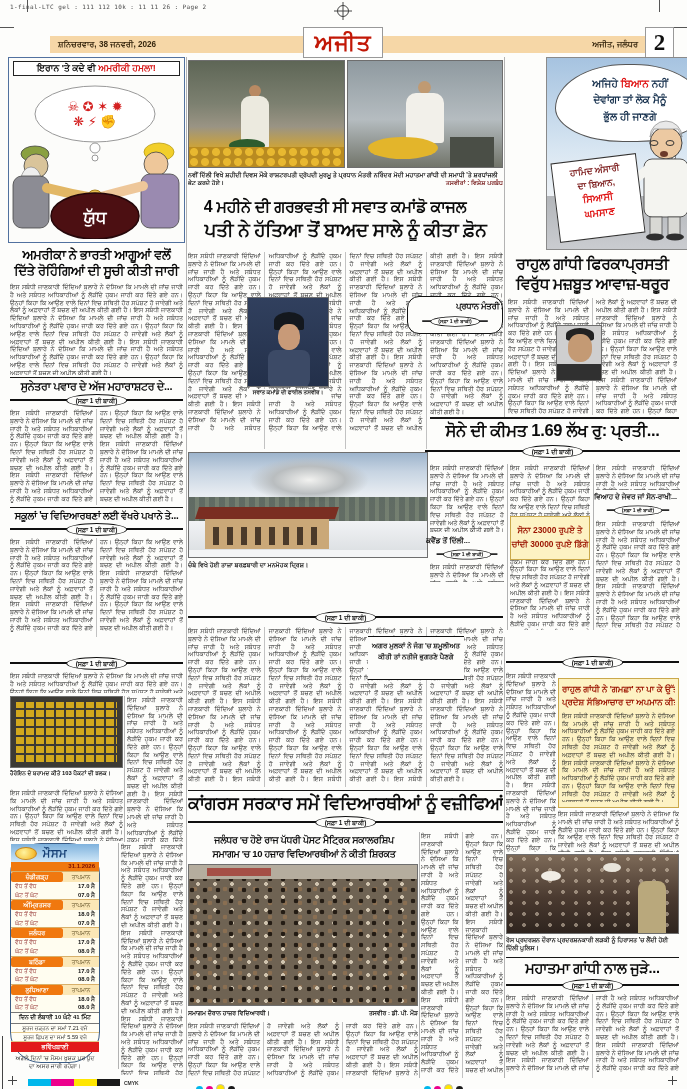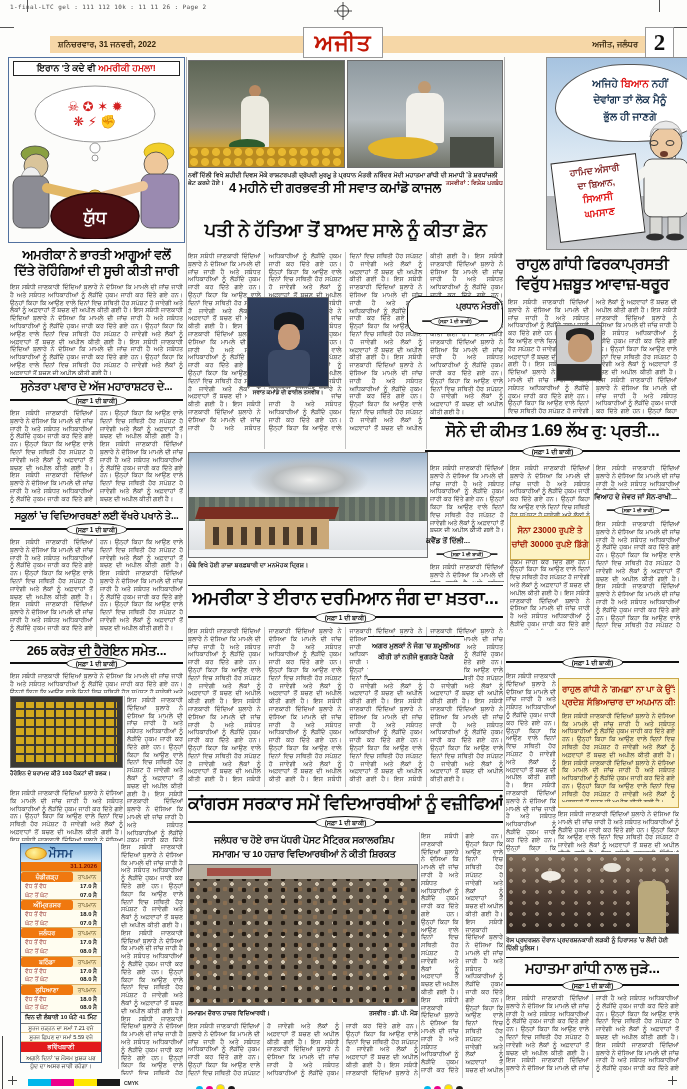--- a/index.html
+++ b/index.html
@@ -71,21 +71,21 @@
     <circle cx="9" cy="9" r="5.5" fill="none" stroke="#444" stroke-width="1"></circle>
     <line x1="9" y1="0" x2="9" y2="18" stroke="#444" stroke-width="1"></line>
     <line x1="0" y1="9" x2="18" y2="9" stroke="#444" stroke-width="1"></line>
   </svg>
   <div class="abs" style="left:0;top:27px;width:14px;height:1px;background:#555;"></div>
   <div class="abs" style="left:27px;top:0;width:1px;height:12px;background:#555;"></div>
   <div class="abs" style="left:673px;top:27px;width:14px;height:1px;background:#555;"></div>
   <div class="abs" style="left:659px;top:0;width:1px;height:12px;background:#555;"></div>
 
   <div class="abs mast" style="left:50px;top:36px;width:624px;height:17px;"></div>
-  <div class="abs mtxt" style="left:58px;top:40px;">ਸ਼ਨਿਚਰਵਾਰ, 31 ਜਨਵਰੀ, 2022</div>
+  <div class="abs mtxt" style="left:58px;top:40px;">ਸ਼ਨਿਚਰਵਾਰ, 38 ਜਨਵਰੀ, 2026</div>
   <div class="abs mtxt" style="left:552px;top:40px;width:86px;text-align:right;">ਅਜੀਤ, ਜਲੰਧਰ</div>
   <div class="abs titlebox" style="left:303px;top:27px;width:80px;height:31px;">ਅਜੀਤ</div>
   <div class="abs pagebox" style="left:645px;top:27px;width:29px;height:31px;">2</div>
 
   <div class="abs vr" style="left:186px;top:57px;height:1021px;"></div>
   <div class="abs vr" style="left:504px;top:57px;height:361px;"></div>
   <div class="abs vr" style="left:504px;top:637px;height:441px;"></div>
 
   <div class="abs toonL" style="left:8px;top:57px;width:177px;height:186px;">
     <div class="toonhead">
@@ -121,34 +121,33 @@
       <span>(ਸਫ਼ਾ 1 ਦੀ ਬਾਕੀ)</span>
     </div>
   <div class="abs bt c2" style="left:10px;top:409px;width:173px;height:96px;">ਇਸ ਸਬੰਧੀ ਜਾਣਕਾਰੀ ਦਿੰਦਿਆਂ ਬੁਲਾਰੇ ਨੇ ਦੱਸਿਆ ਕਿ ਮਾਮਲੇ ਦੀ ਜਾਂਚ ਜਾਰੀ ਹੈ ਅਤੇ ਸਬੰਧਤ ਅਧਿਕਾਰੀਆਂ ਨੂੰ ਲੋੜੀਂਦੇ ਹੁਕਮ ਜਾਰੀ ਕਰ ਦਿੱਤੇ ਗਏ ਹਨ। ਉਨ੍ਹਾਂ ਕਿਹਾ ਕਿ ਆਉਣ ਵਾਲੇ ਦਿਨਾਂ ਵਿਚ ਸਥਿਤੀ ਹੋਰ ਸਪੱਸ਼ਟ ਹੋ ਜਾਵੇਗੀ ਅਤੇ ਲੋਕਾਂ ਨੂੰ ਅਫ਼ਵਾਹਾਂ ਤੋਂ ਬਚਣ ਦੀ ਅਪੀਲ ਕੀਤੀ ਗਈ ਹੈ।  ਇਸ ਸਬੰਧੀ ਜਾਣਕਾਰੀ ਦਿੰਦਿਆਂ ਬੁਲਾਰੇ ਨੇ ਦੱਸਿਆ ਕਿ ਮਾਮਲੇ ਦੀ ਜਾਂਚ ਜਾਰੀ ਹੈ ਅਤੇ ਸਬੰਧਤ ਅਧਿਕਾਰੀਆਂ ਨੂੰ ਲੋੜੀਂਦੇ ਹੁਕਮ ਜਾਰੀ ਕਰ ਦਿੱਤੇ ਗਏ ਹਨ। ਉਨ੍ਹਾਂ ਕਿਹਾ ਕਿ ਆਉਣ ਵਾਲੇ ਦਿਨਾਂ ਵਿਚ ਸਥਿਤੀ ਹੋਰ ਸਪੱਸ਼ਟ ਹੋ ਜਾਵੇਗੀ ਅਤੇ ਲੋਕਾਂ ਨੂੰ ਅਫ਼ਵਾਹਾਂ ਤੋਂ ਬਚਣ ਦੀ ਅਪੀਲ ਕੀਤੀ ਗਈ ਹੈ।  ਇਸ ਸਬੰਧੀ ਜਾਣਕਾਰੀ ਦਿੰਦਿਆਂ ਬੁਲਾਰੇ ਨੇ ਦੱਸਿਆ ਕਿ ਮਾਮਲੇ ਦੀ ਜਾਂਚ ਜਾਰੀ ਹੈ ਅਤੇ ਸਬੰਧਤ ਅਧਿਕਾਰੀਆਂ ਨੂੰ ਲੋੜੀਂਦੇ ਹੁਕਮ ਜਾਰੀ ਕਰ ਦਿੱਤੇ ਗਏ ਹਨ। ਉਨ੍ਹਾਂ ਕਿਹਾ ਕਿ ਆਉਣ ਵਾਲੇ ਦਿਨਾਂ ਵਿਚ ਸਥਿਤੀ ਹੋਰ ਸਪੱਸ਼ਟ ਹੋ ਜਾਵੇਗੀ ਅਤੇ ਲੋਕਾਂ ਨੂੰ ਅਫ਼ਵਾਹਾਂ ਤੋਂ ਬਚਣ ਦੀ ਅਪੀਲ ਕੀਤੀ ਗਈ ਹੈ।  </div>
 
   <div class="abs h sec" style="left:10px;top:507px;width:173px;font-size:10px;">ਸਕੂਲਾਂ 'ਚ ਵਿਦਿਆਰਥਣਾਂ ਲਈ ਵੱਖਰੇ ਪਖਾਨੇ ਤੇ...</div>
   <div class="tag abs" style="left:10px;top:523px;width:173px;">
       <span>(ਸਫ਼ਾ 1 ਦੀ ਬਾਕੀ)</span>
     </div>
   <div class="abs bt c2" style="left:10px;top:538px;width:173px;height:99px;">ਇਸ ਸਬੰਧੀ ਜਾਣਕਾਰੀ ਦਿੰਦਿਆਂ ਬੁਲਾਰੇ ਨੇ ਦੱਸਿਆ ਕਿ ਮਾਮਲੇ ਦੀ ਜਾਂਚ ਜਾਰੀ ਹੈ ਅਤੇ ਸਬੰਧਤ ਅਧਿਕਾਰੀਆਂ ਨੂੰ ਲੋੜੀਂਦੇ ਹੁਕਮ ਜਾਰੀ ਕਰ ਦਿੱਤੇ ਗਏ ਹਨ। ਉਨ੍ਹਾਂ ਕਿਹਾ ਕਿ ਆਉਣ ਵਾਲੇ ਦਿਨਾਂ ਵਿਚ ਸਥਿਤੀ ਹੋਰ ਸਪੱਸ਼ਟ ਹੋ ਜਾਵੇਗੀ ਅਤੇ ਲੋਕਾਂ ਨੂੰ ਅਫ਼ਵਾਹਾਂ ਤੋਂ ਬਚਣ ਦੀ ਅਪੀਲ ਕੀਤੀ ਗਈ ਹੈ।  ਇਸ ਸਬੰਧੀ ਜਾਣਕਾਰੀ ਦਿੰਦਿਆਂ ਬੁਲਾਰੇ ਨੇ ਦੱਸਿਆ ਕਿ ਮਾਮਲੇ ਦੀ ਜਾਂਚ ਜਾਰੀ ਹੈ ਅਤੇ ਸਬੰਧਤ ਅਧਿਕਾਰੀਆਂ ਨੂੰ ਲੋੜੀਂਦੇ ਹੁਕਮ ਜਾਰੀ ਕਰ ਦਿੱਤੇ ਗਏ ਹਨ। ਉਨ੍ਹਾਂ ਕਿਹਾ ਕਿ ਆਉਣ ਵਾਲੇ ਦਿਨਾਂ ਵਿਚ ਸਥਿਤੀ ਹੋਰ ਸਪੱਸ਼ਟ ਹੋ ਜਾਵੇਗੀ ਅਤੇ ਲੋਕਾਂ ਨੂੰ ਅਫ਼ਵਾਹਾਂ ਤੋਂ ਬਚਣ ਦੀ ਅਪੀਲ ਕੀਤੀ ਗਈ ਹੈ।  ਇਸ ਸਬੰਧੀ ਜਾਣਕਾਰੀ ਦਿੰਦਿਆਂ ਬੁਲਾਰੇ ਨੇ ਦੱਸਿਆ ਕਿ ਮਾਮਲੇ ਦੀ ਜਾਂਚ ਜਾਰੀ ਹੈ ਅਤੇ ਸਬੰਧਤ ਅਧਿਕਾਰੀਆਂ ਨੂੰ ਲੋੜੀਂਦੇ ਹੁਕਮ ਜਾਰੀ ਕਰ ਦਿੱਤੇ ਗਏ ਹਨ। ਉਨ੍ਹਾਂ ਕਿਹਾ ਕਿ ਆਉਣ ਵਾਲੇ ਦਿਨਾਂ ਵਿਚ ਸਥਿਤੀ ਹੋਰ ਸਪੱਸ਼ਟ ਹੋ ਜਾਵੇਗੀ ਅਤੇ ਲੋਕਾਂ ਨੂੰ ਅਫ਼ਵਾਹਾਂ ਤੋਂ ਬਚਣ ਦੀ ਅਪੀਲ ਕੀਤੀ ਗਈ ਹੈ।  </div>
 
-  <div class="abs h sec" style="left:10px;top:640px;width:173px;font-size:13px;">265 ਕਰੋੜ ਦੀ ਹੈਰੋਇਨ ਸਮੇਤ...</div>
   <div class="tag abs" style="left:10px;top:657px;width:173px;">
       <span>(ਸਫ਼ਾ 1 ਦੀ ਬਾਕੀ)</span>
     </div>
   <div class="abs bt" style="left:10px;top:672px;width:173px;height:21px;">ਇਸ ਸਬੰਧੀ ਜਾਣਕਾਰੀ ਦਿੰਦਿਆਂ ਬੁਲਾਰੇ ਨੇ ਦੱਸਿਆ ਕਿ ਮਾਮਲੇ ਦੀ ਜਾਂਚ ਜਾਰੀ ਹੈ ਅਤੇ ਸਬੰਧਤ ਅਧਿਕਾਰੀਆਂ ਨੂੰ ਲੋੜੀਂਦੇ ਹੁਕਮ ਜਾਰੀ ਕਰ ਦਿੱਤੇ ਗਏ ਹਨ। ਉਨ੍ਹਾਂ ਕਿਹਾ ਕਿ ਆਉਣ ਵਾਲੇ ਦਿਨਾਂ ਵਿਚ ਸਥਿਤੀ ਹੋਰ ਸਪੱਸ਼ਟ ਹੋ ਜਾਵੇਗੀ ਅਤੇ ਲੋਕਾਂ ਨੂੰ ਅਫ਼ਵਾਹਾਂ ਤੋਂ ਬਚਣ ਦੀ ਅਪੀਲ ਕੀਤੀ ਗਈ ਹੈ।  </div>
   <div class="abs ph" style="left:10px;top:696px;width:113px;height:72px;background:#3c3a34;padding:5px;">
     <div style="width:100%;height:100%;background-color:#d2a81d;background-image:repeating-linear-gradient(0deg,transparent 0 7px,#3c3a34 7px 9px),repeating-linear-gradient(90deg,transparent 0 8px,#3c3a34 8px 10px);"></div>
   </div>
   <div class="abs bt" style="left:127px;top:696px;width:56px;height:146px;">ਇਸ ਸਬੰਧੀ ਜਾਣਕਾਰੀ ਦਿੰਦਿਆਂ ਬੁਲਾਰੇ ਨੇ ਦੱਸਿਆ ਕਿ ਮਾਮਲੇ ਦੀ ਜਾਂਚ ਜਾਰੀ ਹੈ ਅਤੇ ਸਬੰਧਤ ਅਧਿਕਾਰੀਆਂ ਨੂੰ ਲੋੜੀਂਦੇ ਹੁਕਮ ਜਾਰੀ ਕਰ ਦਿੱਤੇ ਗਏ ਹਨ। ਉਨ੍ਹਾਂ ਕਿਹਾ ਕਿ ਆਉਣ ਵਾਲੇ ਦਿਨਾਂ ਵਿਚ ਸਥਿਤੀ ਹੋਰ ਸਪੱਸ਼ਟ ਹੋ ਜਾਵੇਗੀ ਅਤੇ ਲੋਕਾਂ ਨੂੰ ਅਫ਼ਵਾਹਾਂ ਤੋਂ ਬਚਣ ਦੀ ਅਪੀਲ ਕੀਤੀ ਗਈ ਹੈ।  ਇਸ ਸਬੰਧੀ ਜਾਣਕਾਰੀ ਦਿੰਦਿਆਂ ਬੁਲਾਰੇ ਨੇ ਦੱਸਿਆ ਕਿ ਮਾਮਲੇ ਦੀ ਜਾਂਚ ਜਾਰੀ ਹੈ ਅਤੇ ਸਬੰਧਤ ਅਧਿਕਾਰੀਆਂ ਨੂੰ ਲੋੜੀਂਦੇ ਹੁਕਮ ਜਾਰੀ ਕਰ ਦਿੱਤੇ ਗਏ ਹਨ। ਉਨ੍ਹਾਂ ਕਿਹਾ ਕਿ ਆਉਣ ਵਾਲੇ ਦਿਨਾਂ ਵਿਚ ਸਥਿਤੀ ਹੋਰ ਸਪੱਸ਼ਟ ਹੋ ਜਾਵੇਗੀ ਅਤੇ ਲੋਕਾਂ ਨੂੰ ਅਫ਼ਵਾਹਾਂ ਤੋਂ ਬਚਣ ਦੀ ਅਪੀਲ ਕੀਤੀ ਗਈ ਹੈ।  ਇਸ ਸਬੰਧੀ ਜਾਣਕਾਰੀ ਦਿੰਦਿਆਂ ਬੁਲਾਰੇ ਨੇ ਦੱਸਿਆ ਕਿ ਮਾਮਲੇ ਦੀ ਜਾਂਚ ਜਾਰੀ ਹੈ ਅਤੇ ਸਬੰਧਤ ਅਧਿਕਾਰੀਆਂ ਨੂੰ ਲੋੜੀਂਦੇ ਹੁਕਮ ਜਾਰੀ ਕਰ ਦਿੱਤੇ ਗਏ ਹਨ। ਉਨ੍ਹਾਂ ਕਿਹਾ ਕਿ ਆਉਣ ਵਾਲੇ ਦਿਨਾਂ ਵਿਚ ਸਥਿਤੀ ਹੋਰ ਸਪੱਸ਼ਟ ਹੋ ਜਾਵੇਗੀ ਅਤੇ ਲੋਕਾਂ ਨੂੰ ਅਫ਼ਵਾਹਾਂ ਤੋਂ ਬਚਣ ਦੀ ਅਪੀਲ ਕੀਤੀ ਗਈ ਹੈ।  </div>
   <div class="abs vr" style="left:124px;top:696px;height:146px;"></div>
   <div class="abs cap" style="left:10px;top:770px;width:113px;height:17px;font-size:5.8px;">ਹੈਰੋਇਨ ਦੇ ਬਰਾਮਦ ਕੀਤੇ 103 ਪੈਕਟਾਂ ਦੀ ਝਲਕ।</div>
   <div class="abs bt" style="left:10px;top:789px;width:113px;height:52px;">ਇਸ ਸਬੰਧੀ ਜਾਣਕਾਰੀ ਦਿੰਦਿਆਂ ਬੁਲਾਰੇ ਨੇ ਦੱਸਿਆ ਕਿ ਮਾਮਲੇ ਦੀ ਜਾਂਚ ਜਾਰੀ ਹੈ ਅਤੇ ਸਬੰਧਤ ਅਧਿਕਾਰੀਆਂ ਨੂੰ ਲੋੜੀਂਦੇ ਹੁਕਮ ਜਾਰੀ ਕਰ ਦਿੱਤੇ ਗਏ ਹਨ। ਉਨ੍ਹਾਂ ਕਿਹਾ ਕਿ ਆਉਣ ਵਾਲੇ ਦਿਨਾਂ ਵਿਚ ਸਥਿਤੀ ਹੋਰ ਸਪੱਸ਼ਟ ਹੋ ਜਾਵੇਗੀ ਅਤੇ ਲੋਕਾਂ ਨੂੰ ਅਫ਼ਵਾਹਾਂ ਤੋਂ ਬਚਣ ਦੀ ਅਪੀਲ ਕੀਤੀ ਗਈ ਹੈ।  ਇਸ ਸਬੰਧੀ ਜਾਣਕਾਰੀ ਦਿੰਦਿਆਂ ਬੁਲਾਰੇ ਨੇ ਦੱਸਿਆ ਕਿ ਮਾਮਲੇ ਦੀ ਜਾਂਚ ਜਾਰੀ ਹੈ ਅਤੇ ਸਬੰਧਤ ਅਧਿਕਾਰੀਆਂ ਨੂੰ ਲੋੜੀਂਦੇ ਹੁਕਮ ਜਾਰੀ ਕਰ ਦਿੱਤੇ ਗਏ ਹਨ। ਉਨ੍ਹਾਂ ਕਿਹਾ ਕਿ ਆਉਣ ਵਾਲੇ ਦਿਨਾਂ ਵਿਚ ਸਥਿਤੀ ਹੋਰ ਸਪੱਸ਼ਟ ਹੋ ਜਾਵੇਗੀ ਅਤੇ ਲੋਕਾਂ ਨੂੰ ਅਫ਼ਵਾਹਾਂ ਤੋਂ ਬਚਣ ਦੀ ਅਪੀਲ ਕੀਤੀ ਗਈ ਹੈ।  </div>
 
-  <div class="abs wx" style="left:20px;top:843px;width:82px;height:220px;">
+  <div class="abs wx" style="left:10px;top:843px;width:90px;height:220px;border-radius:31px;">
     <div class="wxhead">
       <div class="wxsun"></div>
       <div class="wxtitle">ਮੌਸਮ</div>
     </div>
     <div class="wxdate">31.1.2026</div>
 
     <div class="wcity">
       <div class="wch">
           <span class="wcn">ਚੰਡੀਗੜ੍ਹ</span>
           <span class="wct">ਤਾਪਮਾਨ</span>
@@ -238,21 +237,21 @@
     <div class="abs" style="left:70px;top:20px;width:13px;height:13px;border-radius:50%;background:#c09a72;"></div>
     <div class="abs" style="left:58px;top:32px;width:38px;height:50px;border-radius:10px 10px 3px 3px;background:#f2f0ea;"></div>
     <div class="abs" style="left:20px;bottom:8px;width:70px;height:22px;border-radius:50%;background:#e3b52b;"></div>
     <div class="abs" style="right:8px;bottom:0;width:44px;height:30px;background:#4a4e46;"></div>
   </div>
   <div class="abs cap" style="left:188px;top:171px;width:315px;height:14px;font-size:6.3px;">
     <span>ਨਵੀਂ ਦਿੱਲੀ ਵਿਖੇ ਸ਼ਹੀਦੀ ਦਿਵਸ ਮੌਕੇ ਰਾਸ਼ਟਰਪਤੀ ਦ੍ਰੋਪਦੀ ਮੁਰਮੂ ਤੇ ਪ੍ਰਧਾਨ ਮੰਤਰੀ ਨਰਿੰਦਰ ਮੋਦੀ ਮਹਾਤਮਾ ਗਾਂਧੀ ਦੀ ਸਮਾਧੀ 'ਤੇ ਸ਼ਰਧਾਂਜਲੀ ਭੇਟ ਕਰਦੇ ਹੋਏ।</span>
     <span style="color:#7a2020;float:right;">ਤਸਵੀਰਾਂ : ਵਿਸ਼ੇਸ਼ ਪ੍ਰਬੰਧ</span>
   </div>
 
-  <div class="abs h" style="left:188px;top:180px;width:294px;font-size:13px;">4 ਮਹੀਨੇ ਦੀ ਗਰਭਵਤੀ ਸੀ ਸਵਾਤ ਕਮਾਂਡੋ ਕਾਜਲ</div>
+  <div class="abs h" style="left:188px;top:197px;width:294px;font-size:16px;">4 ਮਹੀਨੇ ਦੀ ਗਰਭਵਤੀ ਸੀ ਸਵਾਤ ਕਮਾਂਡੋ ਕਾਜਲ</div>
   <div class="abs h" style="left:188px;top:219px;width:315px;font-size:18.5px;">ਪਤੀ ਨੇ ਹੱਤਿਆ ਤੋਂ ਬਾਅਦ ਸਾਲੇ ਨੂੰ ਕੀਤਾ ਫ਼ੋਨ</div>
   <div class="abs bt c4" style="left:188px;top:252px;width:315px;height:197px;">ਇਸ ਸਬੰਧੀ ਜਾਣਕਾਰੀ ਦਿੰਦਿਆਂ ਬੁਲਾਰੇ ਨੇ ਦੱਸਿਆ ਕਿ ਮਾਮਲੇ ਦੀ ਜਾਂਚ ਜਾਰੀ ਹੈ ਅਤੇ ਸਬੰਧਤ ਅਧਿਕਾਰੀਆਂ ਨੂੰ ਲੋੜੀਂਦੇ ਹੁਕਮ ਜਾਰੀ ਕਰ ਦਿੱਤੇ ਗਏ ਹਨ। ਉਨ੍ਹਾਂ ਕਿਹਾ ਕਿ ਆਉਣ ਵਾਲੇ ਦਿਨਾਂ ਵਿਚ ਸਥਿਤੀ ਹੋਰ ਸਪੱਸ਼ਟ ਹੋ ਜਾਵੇਗੀ ਅਤੇ ਲੋਕਾਂ ਨੂੰ ਅਫ਼ਵਾਹਾਂ ਤੋਂ ਬਚਣ ਦੀ ਅਪੀਲ ਕੀਤੀ ਗਈ ਹੈ।  ਇਸ ਸਬੰਧੀ ਜਾਣਕਾਰੀ ਦਿੰਦਿਆਂ ਬੁਲਾਰੇ ਨੇ ਦੱਸਿਆ ਕਿ ਮਾਮਲੇ ਦੀ ਜਾਂਚ ਜਾਰੀ ਹੈ ਅਤੇ ਸਬੰਧਤ ਅਧਿਕਾਰੀਆਂ ਨੂੰ ਲੋੜੀਂਦੇ ਹੁਕਮ ਜਾਰੀ ਕਰ ਦਿੱਤੇ ਗਏ ਹਨ। ਉਨ੍ਹਾਂ ਕਿਹਾ ਕਿ ਆਉਣ ਵਾਲੇ ਦਿਨਾਂ ਵਿਚ ਸਥਿਤੀ ਹੋਰ ਸਪੱਸ਼ਟ ਹੋ ਜਾਵੇਗੀ ਅਤੇ ਲੋਕਾਂ ਨੂੰ ਅਫ਼ਵਾਹਾਂ ਤੋਂ ਬਚਣ ਦੀ ਅਪੀਲ ਕੀਤੀ ਗਈ ਹੈ।  ਇਸ ਸਬੰਧੀ ਜਾਣਕਾਰੀ ਦਿੰਦਿਆਂ ਬੁਲਾਰੇ ਨੇ ਦੱਸਿਆ ਕਿ ਮਾਮਲੇ ਦੀ ਜਾਂਚ ਜਾਰੀ ਹੈ ਅਤੇ ਸਬੰਧਤ ਅਧਿਕਾਰੀਆਂ ਨੂੰ ਲੋੜੀਂਦੇ ਹੁਕਮ ਜਾਰੀ ਕਰ ਦਿੱਤੇ ਗਏ ਹਨ। ਉਨ੍ਹਾਂ ਕਿਹਾ ਕਿ ਆਉਣ ਵਾਲੇ ਦਿਨਾਂ ਵਿਚ ਸਥਿਤੀ ਹੋਰ ਸਪੱਸ਼ਟ ਹੋ ਜਾਵੇਗੀ ਅਤੇ ਲੋਕਾਂ ਨੂੰ ਅਫ਼ਵਾਹਾਂ ਤੋਂ ਬਚਣ ਦੀ ਅਪੀਲ ਕੀਤੀ ਗਈ ਹੈ।  ਇਸ ਸਬੰਧੀ ਜਾਣਕਾਰੀ ਦਿੰਦਿਆਂ ਬੁਲਾਰੇ ਨੇ ਦੱਸਿਆ ਕਿ ਮਾਮਲੇ ਦੀ ਜਾਂਚ ਜਾਰੀ ਹੈ ਅਤੇ ਸਬੰਧਤ ਅਧਿਕਾਰੀਆਂ ਨੂੰ ਲੋੜੀਂਦੇ ਹੁਕਮ ਜਾਰੀ ਕਰ ਦਿੱਤੇ ਗਏ ਹਨ। ਉਨ੍ਹਾਂ ਕਿਹਾ ਕਿ ਆਉਣ ਵਾਲੇ ਦਿਨਾਂ ਵਿਚ ਸਥਿਤੀ ਹੋਰ ਸਪੱਸ਼ਟ ਹੋ ਜਾਵੇਗੀ ਅਤੇ ਲੋਕਾਂ ਨੂੰ ਅਫ਼ਵਾਹਾਂ ਤੋਂ ਬਚਣ ਦੀ ਅਪੀਲ ਕੀਤੀ ਗਈ ਹੈ।  ਇਸ ਸਬੰਧੀ ਜਾਣਕਾਰੀ ਦਿੰਦਿਆਂ ਬੁਲਾਰੇ ਨੇ ਦੱਸਿਆ ਕਿ ਮਾਮਲੇ ਦੀ ਜਾਂਚ ਜਾਰੀ ਹੈ ਅਤੇ ਸਬੰਧਤ ਅਧਿਕਾਰੀਆਂ ਨੂੰ ਲੋੜੀਂਦੇ ਹੁਕਮ ਜਾਰੀ ਕਰ ਦਿੱਤੇ ਗਏ ਹਨ। ਉਨ੍ਹਾਂ ਕਿਹਾ ਕਿ ਆਉਣ ਵਾਲੇ ਦਿਨਾਂ ਵਿਚ ਸਥਿਤੀ ਹੋਰ ਸਪੱਸ਼ਟ ਹੋ ਜਾਵੇਗੀ ਅਤੇ ਲੋਕਾਂ ਨੂੰ ਅਫ਼ਵਾਹਾਂ ਤੋਂ ਬਚਣ ਦੀ ਅਪੀਲ ਕੀਤੀ ਗਈ ਹੈ।  ਇਸ ਸਬੰਧੀ ਜਾਣਕਾਰੀ ਦਿੰਦਿਆਂ ਬੁਲਾਰੇ ਨੇ ਦੱਸਿਆ ਕਿ ਮਾਮਲੇ ਦੀ ਜਾਂਚ ਜਾਰੀ ਹੈ ਅਤੇ ਸਬੰਧਤ ਅਧਿਕਾਰੀਆਂ ਨੂੰ ਲੋੜੀਂਦੇ ਹੁਕਮ ਜਾਰੀ ਕਰ ਦਿੱਤੇ ਗਏ ਹਨ। ਉਨ੍ਹਾਂ ਕਿਹਾ ਕਿ ਆਉਣ ਵਾਲੇ ਦਿਨਾਂ ਵਿਚ ਸਥਿਤੀ ਹੋਰ ਸਪੱਸ਼ਟ ਹੋ ਜਾਵੇਗੀ ਅਤੇ ਲੋਕਾਂ ਨੂੰ ਅਫ਼ਵਾਹਾਂ ਤੋਂ ਬਚਣ ਦੀ ਅਪੀਲ ਕੀਤੀ ਗਈ ਹੈ।  ਇਸ ਸਬੰਧੀ ਜਾਣਕਾਰੀ ਦਿੰਦਿਆਂ ਬੁਲਾਰੇ ਨੇ ਦੱਸਿਆ ਕਿ ਮਾਮਲੇ ਦੀ ਜਾਂਚ ਜਾਰੀ ਹੈ ਅਤੇ ਸਬੰਧਤ ਅਧਿਕਾਰੀਆਂ ਨੂੰ ਲੋੜੀਂਦੇ ਹੁਕਮ ਜਾਰੀ ਕਰ ਦਿੱਤੇ ਗਏ ਹਨ। ਉਨ੍ਹਾਂ ਕਿਹਾ ਕਿ ਆਉਣ ਵਾਲੇ ਦਿਨਾਂ ਵਿਚ ਸਥਿਤੀ ਹੋਰ ਸਪੱਸ਼ਟ ਹੋ ਜਾਵੇਗੀ ਅਤੇ ਲੋਕਾਂ ਨੂੰ ਅਫ਼ਵਾਹਾਂ ਤੋਂ ਬਚਣ ਦੀ ਅਪੀਲ ਕੀਤੀ ਗਈ ਹੈ।  ਇਸ ਸਬੰਧੀ ਜਾਣਕਾਰੀ ਦਿੰਦਿਆਂ ਬੁਲਾਰੇ ਨੇ ਦੱਸਿਆ ਕਿ ਮਾਮਲੇ ਦੀ ਜਾਂਚ ਜਾਰੀ ਹੈ ਅਤੇ ਸਬੰਧਤ ਅਧਿਕਾਰੀਆਂ ਨੂੰ ਲੋੜੀਂਦੇ ਹੁਕਮ ਜਾਰੀ ਕਰ ਦਿੱਤੇ ਗਏ ਹਨ। ਉਨ੍ਹਾਂ ਕਿਹਾ ਕਿ ਆਉਣ ਵਾਲੇ ਦਿਨਾਂ ਵਿਚ ਸਥਿਤੀ ਹੋਰ ਸਪੱਸ਼ਟ ਹੋ ਜਾਵੇਗੀ ਅਤੇ ਲੋਕਾਂ ਨੂੰ ਅਫ਼ਵਾਹਾਂ ਤੋਂ ਬਚਣ ਦੀ ਅਪੀਲ ਕੀਤੀ ਗਈ ਹੈ।  ਇਸ ਸਬੰਧੀ ਜਾਣਕਾਰੀ ਦਿੰਦਿਆਂ ਬੁਲਾਰੇ ਨੇ ਦੱਸਿਆ ਕਿ ਮਾਮਲੇ ਦੀ ਜਾਂਚ ਜਾਰੀ ਹੈ ਅਤੇ ਸਬੰਧਤ ਅਧਿਕਾਰੀਆਂ ਨੂੰ ਲੋੜੀਂਦੇ ਹੁਕਮ ਜਾਰੀ ਕਰ ਦਿੱਤੇ ਗਏ ਹਨ। ਉਨ੍ਹਾਂ ਕਿਹਾ ਕਿ ਆਉਣ ਵਾਲੇ ਦਿਨਾਂ ਵਿਚ ਸਥਿਤੀ ਹੋਰ ਸਪੱਸ਼ਟ ਹੋ ਜਾਵੇਗੀ ਅਤੇ ਲੋਕਾਂ ਨੂੰ ਅਫ਼ਵਾਹਾਂ ਤੋਂ ਬਚਣ ਦੀ ਅਪੀਲ ਕੀਤੀ ਗਈ ਹੈ।  </div>
   <div class="abs ph" style="left:247px;top:297px;width:82px;height:90px;background:linear-gradient(180deg,#31405e,#23304a);">
     <div class="abs" style="left:26px;top:14px;width:30px;height:18px;border-radius:50% 50% 10% 10%;background:#14181e;"></div>
     <div class="abs" style="left:30px;top:26px;width:22px;height:26px;border-radius:45%;background:#c89a78;"></div>
     <div class="abs" style="left:20px;top:52px;width:42px;height:38px;border-radius:8px;background:#3c4a66;"></div>
   </div>
   <div class="abs cap" style="left:247px;top:389px;width:82px;height:10px;font-size:5.6px;text-align:center;background:#fdfdfb;">ਸਵਾਤ ਕਮਾਂਡੋ ਦੀ ਫਾਈਲ ਤਸਵੀਰ।</div>
   <div class="abs" style="left:407px;top:296px;width:96px;height:38px;border:1.2px solid #111;border-radius:12px;background:#fdfdfb;padding-left:48px;">
     <div class="h" style="font-size:8.6px;margin-top:4px;">ਪ੍ਰਧਾਨ ਮੰਤਰੀ ਮੋਦੀ ਨੇ...</div>
@@ -289,21 +288,20 @@
   </div>
   <div class="abs bt" style="left:596px;top:464px;width:84px;height:26px;">ਇਸ ਸਬੰਧੀ ਜਾਣਕਾਰੀ ਦਿੰਦਿਆਂ ਬੁਲਾਰੇ ਨੇ ਦੱਸਿਆ ਕਿ ਮਾਮਲੇ ਦੀ ਜਾਂਚ ਜਾਰੀ ਹੈ ਅਤੇ ਸਬੰਧਤ ਅਧਿਕਾਰੀਆਂ ਨੂੰ ਲੋੜੀਂਦੇ ਹੁਕਮ ਜਾਰੀ ਕਰ ਦਿੱਤੇ ਗਏ ਹਨ। ਉਨ੍ਹਾਂ ਕਿਹਾ ਕਿ ਆਉਣ ਵਾਲੇ ਦਿਨਾਂ ਵਿਚ ਸਥਿਤੀ ਹੋਰ ਸਪੱਸ਼ਟ ਹੋ ਜਾਵੇਗੀ ਅਤੇ ਲੋਕਾਂ ਨੂੰ ਅਫ਼ਵਾਹਾਂ ਤੋਂ ਬਚਣ ਦੀ ਅਪੀਲ ਕੀਤੀ ਗਈ ਹੈ।  </div>
   <div class="abs oval" style="left:594px;top:492px;width:88px;font-size:7.2px;">ਵਿਆਹ ਦੇ ਜੇਵਰ ਜਾਂ ਸੋਨ-ਰਾਖੀ...</div>
   <div class="tag abs" style="left:598px;top:504px;width:80px;transform:scale(.78);">
       <span>(ਸਫ਼ਾ 1 ਦੀ ਬਾਕੀ)</span>
     </div>
   <div class="abs bt" style="left:596px;top:520px;width:84px;height:110px;">ਇਸ ਸਬੰਧੀ ਜਾਣਕਾਰੀ ਦਿੰਦਿਆਂ ਬੁਲਾਰੇ ਨੇ ਦੱਸਿਆ ਕਿ ਮਾਮਲੇ ਦੀ ਜਾਂਚ ਜਾਰੀ ਹੈ ਅਤੇ ਸਬੰਧਤ ਅਧਿਕਾਰੀਆਂ ਨੂੰ ਲੋੜੀਂਦੇ ਹੁਕਮ ਜਾਰੀ ਕਰ ਦਿੱਤੇ ਗਏ ਹਨ। ਉਨ੍ਹਾਂ ਕਿਹਾ ਕਿ ਆਉਣ ਵਾਲੇ ਦਿਨਾਂ ਵਿਚ ਸਥਿਤੀ ਹੋਰ ਸਪੱਸ਼ਟ ਹੋ ਜਾਵੇਗੀ ਅਤੇ ਲੋਕਾਂ ਨੂੰ ਅਫ਼ਵਾਹਾਂ ਤੋਂ ਬਚਣ ਦੀ ਅਪੀਲ ਕੀਤੀ ਗਈ ਹੈ।  ਇਸ ਸਬੰਧੀ ਜਾਣਕਾਰੀ ਦਿੰਦਿਆਂ ਬੁਲਾਰੇ ਨੇ ਦੱਸਿਆ ਕਿ ਮਾਮਲੇ ਦੀ ਜਾਂਚ ਜਾਰੀ ਹੈ ਅਤੇ ਸਬੰਧਤ ਅਧਿਕਾਰੀਆਂ ਨੂੰ ਲੋੜੀਂਦੇ ਹੁਕਮ ਜਾਰੀ ਕਰ ਦਿੱਤੇ ਗਏ ਹਨ। ਉਨ੍ਹਾਂ ਕਿਹਾ ਕਿ ਆਉਣ ਵਾਲੇ ਦਿਨਾਂ ਵਿਚ ਸਥਿਤੀ ਹੋਰ ਸਪੱਸ਼ਟ ਹੋ ਜਾਵੇਗੀ ਅਤੇ ਲੋਕਾਂ ਨੂੰ ਅਫ਼ਵਾਹਾਂ ਤੋਂ ਬਚਣ ਦੀ ਅਪੀਲ ਕੀਤੀ ਗਈ ਹੈ।  ਇਸ ਸਬੰਧੀ ਜਾਣਕਾਰੀ ਦਿੰਦਿਆਂ ਬੁਲਾਰੇ ਨੇ ਦੱਸਿਆ ਕਿ ਮਾਮਲੇ ਦੀ ਜਾਂਚ ਜਾਰੀ ਹੈ ਅਤੇ ਸਬੰਧਤ ਅਧਿਕਾਰੀਆਂ ਨੂੰ ਲੋੜੀਂਦੇ ਹੁਕਮ ਜਾਰੀ ਕਰ ਦਿੱਤੇ ਗਏ ਹਨ। ਉਨ੍ਹਾਂ ਕਿਹਾ ਕਿ ਆਉਣ ਵਾਲੇ ਦਿਨਾਂ ਵਿਚ ਸਥਿਤੀ ਹੋਰ ਸਪੱਸ਼ਟ ਹੋ ਜਾਵੇਗੀ ਅਤੇ ਲੋਕਾਂ ਨੂੰ ਅਫ਼ਵਾਹਾਂ ਤੋਂ ਬਚਣ ਦੀ ਅਪੀਲ ਕੀਤੀ ਗਈ ਹੈ।  </div>
   <div class="abs vr" style="left:507px;top:464px;height:166px;"></div>
   <div class="abs vr" style="left:593px;top:464px;height:166px;"></div>
 
-  <div class="abs h sec" style="left:188px;top:585px;width:315px;font-size:18px;">ਅਮਰੀਕਾ ਤੇ ਈਰਾਨ ਦਰਮਿਆਨ ਜੰਗ ਦਾ ਖ਼ਤਰਾ...</div>
   <div class="tag abs" style="left:188px;top:611px;width:315px;">
       <span>(ਸਫ਼ਾ 1 ਦੀ ਬਾਕੀ)</span>
     </div>
   <div class="abs bt c4" style="left:188px;top:627px;width:315px;height:160px;">ਇਸ ਸਬੰਧੀ ਜਾਣਕਾਰੀ ਦਿੰਦਿਆਂ ਬੁਲਾਰੇ ਨੇ ਦੱਸਿਆ ਕਿ ਮਾਮਲੇ ਦੀ ਜਾਂਚ ਜਾਰੀ ਹੈ ਅਤੇ ਸਬੰਧਤ ਅਧਿਕਾਰੀਆਂ ਨੂੰ ਲੋੜੀਂਦੇ ਹੁਕਮ ਜਾਰੀ ਕਰ ਦਿੱਤੇ ਗਏ ਹਨ। ਉਨ੍ਹਾਂ ਕਿਹਾ ਕਿ ਆਉਣ ਵਾਲੇ ਦਿਨਾਂ ਵਿਚ ਸਥਿਤੀ ਹੋਰ ਸਪੱਸ਼ਟ ਹੋ ਜਾਵੇਗੀ ਅਤੇ ਲੋਕਾਂ ਨੂੰ ਅਫ਼ਵਾਹਾਂ ਤੋਂ ਬਚਣ ਦੀ ਅਪੀਲ ਕੀਤੀ ਗਈ ਹੈ।  ਇਸ ਸਬੰਧੀ ਜਾਣਕਾਰੀ ਦਿੰਦਿਆਂ ਬੁਲਾਰੇ ਨੇ ਦੱਸਿਆ ਕਿ ਮਾਮਲੇ ਦੀ ਜਾਂਚ ਜਾਰੀ ਹੈ ਅਤੇ ਸਬੰਧਤ ਅਧਿਕਾਰੀਆਂ ਨੂੰ ਲੋੜੀਂਦੇ ਹੁਕਮ ਜਾਰੀ ਕਰ ਦਿੱਤੇ ਗਏ ਹਨ। ਉਨ੍ਹਾਂ ਕਿਹਾ ਕਿ ਆਉਣ ਵਾਲੇ ਦਿਨਾਂ ਵਿਚ ਸਥਿਤੀ ਹੋਰ ਸਪੱਸ਼ਟ ਹੋ ਜਾਵੇਗੀ ਅਤੇ ਲੋਕਾਂ ਨੂੰ ਅਫ਼ਵਾਹਾਂ ਤੋਂ ਬਚਣ ਦੀ ਅਪੀਲ ਕੀਤੀ ਗਈ ਹੈ।  ਇਸ ਸਬੰਧੀ ਜਾਣਕਾਰੀ ਦਿੰਦਿਆਂ ਬੁਲਾਰੇ ਨੇ ਦੱਸਿਆ ਕਿ ਮਾਮਲੇ ਦੀ ਜਾਂਚ ਜਾਰੀ ਹੈ ਅਤੇ ਸਬੰਧਤ ਅਧਿਕਾਰੀਆਂ ਨੂੰ ਲੋੜੀਂਦੇ ਹੁਕਮ ਜਾਰੀ ਕਰ ਦਿੱਤੇ ਗਏ ਹਨ। ਉਨ੍ਹਾਂ ਕਿਹਾ ਕਿ ਆਉਣ ਵਾਲੇ ਦਿਨਾਂ ਵਿਚ ਸਥਿਤੀ ਹੋਰ ਸਪੱਸ਼ਟ ਹੋ ਜਾਵੇਗੀ ਅਤੇ ਲੋਕਾਂ ਨੂੰ ਅਫ਼ਵਾਹਾਂ ਤੋਂ ਬਚਣ ਦੀ ਅਪੀਲ ਕੀਤੀ ਗਈ ਹੈ।  ਇਸ ਸਬੰਧੀ ਜਾਣਕਾਰੀ ਦਿੰਦਿਆਂ ਬੁਲਾਰੇ ਨੇ ਦੱਸਿਆ ਕਿ ਮਾਮਲੇ ਦੀ ਜਾਂਚ ਜਾਰੀ ਹੈ ਅਤੇ ਸਬੰਧਤ ਅਧਿਕਾਰੀਆਂ ਨੂੰ ਲੋੜੀਂਦੇ ਹੁਕਮ ਜਾਰੀ ਕਰ ਦਿੱਤੇ ਗਏ ਹਨ। ਉਨ੍ਹਾਂ ਕਿਹਾ ਕਿ ਆਉਣ ਵਾਲੇ ਦਿਨਾਂ ਵਿਚ ਸਥਿਤੀ ਹੋਰ ਸਪੱਸ਼ਟ ਹੋ ਜਾਵੇਗੀ ਅਤੇ ਲੋਕਾਂ ਨੂੰ ਅਫ਼ਵਾਹਾਂ ਤੋਂ ਬਚਣ ਦੀ ਅਪੀਲ ਕੀਤੀ ਗਈ ਹੈ।  ਇਸ ਸਬੰਧੀ ਜਾਣਕਾਰੀ ਦਿੰਦਿਆਂ ਬੁਲਾਰੇ ਨੇ ਦੱਸਿਆ ਕਿ ਮਾਮਲੇ ਦੀ ਜਾਂਚ ਜਾਰੀ ਹੈ ਅਤੇ ਸਬੰਧਤ ਅਧਿਕਾਰੀਆਂ ਨੂੰ ਲੋੜੀਂਦੇ ਹੁਕਮ ਜਾਰੀ ਕਰ ਦਿੱਤੇ ਗਏ ਹਨ। ਉਨ੍ਹਾਂ ਕਿਹਾ ਕਿ ਆਉਣ ਵਾਲੇ ਦਿਨਾਂ ਵਿਚ ਸਥਿਤੀ ਹੋਰ ਸਪੱਸ਼ਟ ਹੋ ਜਾਵੇਗੀ ਅਤੇ ਲੋਕਾਂ ਨੂੰ ਅਫ਼ਵਾਹਾਂ ਤੋਂ ਬਚਣ ਦੀ ਅਪੀਲ ਕੀਤੀ ਗਈ ਹੈ।  ਇਸ ਸਬੰਧੀ ਜਾਣਕਾਰੀ ਦਿੰਦਿਆਂ ਬੁਲਾਰੇ ਨੇ ਦੱਸਿਆ ਕਿ ਮਾਮਲੇ ਦੀ ਜਾਂਚ ਜਾਰੀ ਹੈ ਅਤੇ ਸਬੰਧਤ ਅਧਿਕਾਰੀਆਂ ਨੂੰ ਲੋੜੀਂਦੇ ਹੁਕਮ ਜਾਰੀ ਕਰ ਦਿੱਤੇ ਗਏ ਹਨ। ਉਨ੍ਹਾਂ ਕਿਹਾ ਕਿ ਆਉਣ ਵਾਲੇ ਦਿਨਾਂ ਵਿਚ ਸਥਿਤੀ ਹੋਰ ਸਪੱਸ਼ਟ ਹੋ ਜਾਵੇਗੀ ਅਤੇ ਲੋਕਾਂ ਨੂੰ ਅਫ਼ਵਾਹਾਂ ਤੋਂ ਬਚਣ ਦੀ ਅਪੀਲ ਕੀਤੀ ਗਈ ਹੈ।  ਇਸ ਸਬੰਧੀ ਜਾਣਕਾਰੀ ਦਿੰਦਿਆਂ ਬੁਲਾਰੇ ਨੇ ਦੱਸਿਆ ਕਿ ਮਾਮਲੇ ਦੀ ਜਾਂਚ ਜਾਰੀ ਹੈ ਅਤੇ ਸਬੰਧਤ ਅਧਿਕਾਰੀਆਂ ਨੂੰ ਲੋੜੀਂਦੇ ਹੁਕਮ ਜਾਰੀ ਕਰ ਦਿੱਤੇ ਗਏ ਹਨ। ਉਨ੍ਹਾਂ ਕਿਹਾ ਕਿ ਆਉਣ ਵਾਲੇ ਦਿਨਾਂ ਵਿਚ ਸਥਿਤੀ ਹੋਰ ਸਪੱਸ਼ਟ ਹੋ ਜਾਵੇਗੀ ਅਤੇ ਲੋਕਾਂ ਨੂੰ ਅਫ਼ਵਾਹਾਂ ਤੋਂ ਬਚਣ ਦੀ ਅਪੀਲ ਕੀਤੀ ਗਈ ਹੈ।  ਇਸ ਸਬੰਧੀ ਜਾਣਕਾਰੀ ਦਿੰਦਿਆਂ ਬੁਲਾਰੇ ਨੇ ਦੱਸਿਆ ਕਿ ਮਾਮਲੇ ਦੀ ਜਾਂਚ ਜਾਰੀ ਹੈ ਅਤੇ ਸਬੰਧਤ ਅਧਿਕਾਰੀਆਂ ਨੂੰ ਲੋੜੀਂਦੇ ਹੁਕਮ ਜਾਰੀ ਕਰ ਦਿੱਤੇ ਗਏ ਹਨ। ਉਨ੍ਹਾਂ ਕਿਹਾ ਕਿ ਆਉਣ ਵਾਲੇ ਦਿਨਾਂ ਵਿਚ ਸਥਿਤੀ ਹੋਰ ਸਪੱਸ਼ਟ ਹੋ ਜਾਵੇਗੀ ਅਤੇ ਲੋਕਾਂ ਨੂੰ ਅਫ਼ਵਾਹਾਂ ਤੋਂ ਬਚਣ ਦੀ ਅਪੀਲ ਕੀਤੀ ਗਈ ਹੈ।  </div>
   <div class="abs pq" style="left:368px;top:636px;width:96px;height:44px;">
     <div>ਅਗਰ ਮੁਲਕਾਂ ਨੇ ਜੰਗ 'ਚ ਸ਼ਮੂਲੀਅਤ</div>
     <div>ਕੀਤੀ ਤਾਂ ਨਤੀਜੇ ਭੁਗਤਣੇ ਪੈਣਗੇ</div>
   </div>
 
   <div class="abs h sec" style="left:188px;top:790px;width:315px;font-size:17.5px;">ਕਾਂਗਰਸ ਸਰਕਾਰ ਸਮੇਂ ਵਿਦਿਆਰਥੀਆਂ ਨੂੰ ਵਜ਼ੀਫਿਆਂ ਲਈ...</div>

